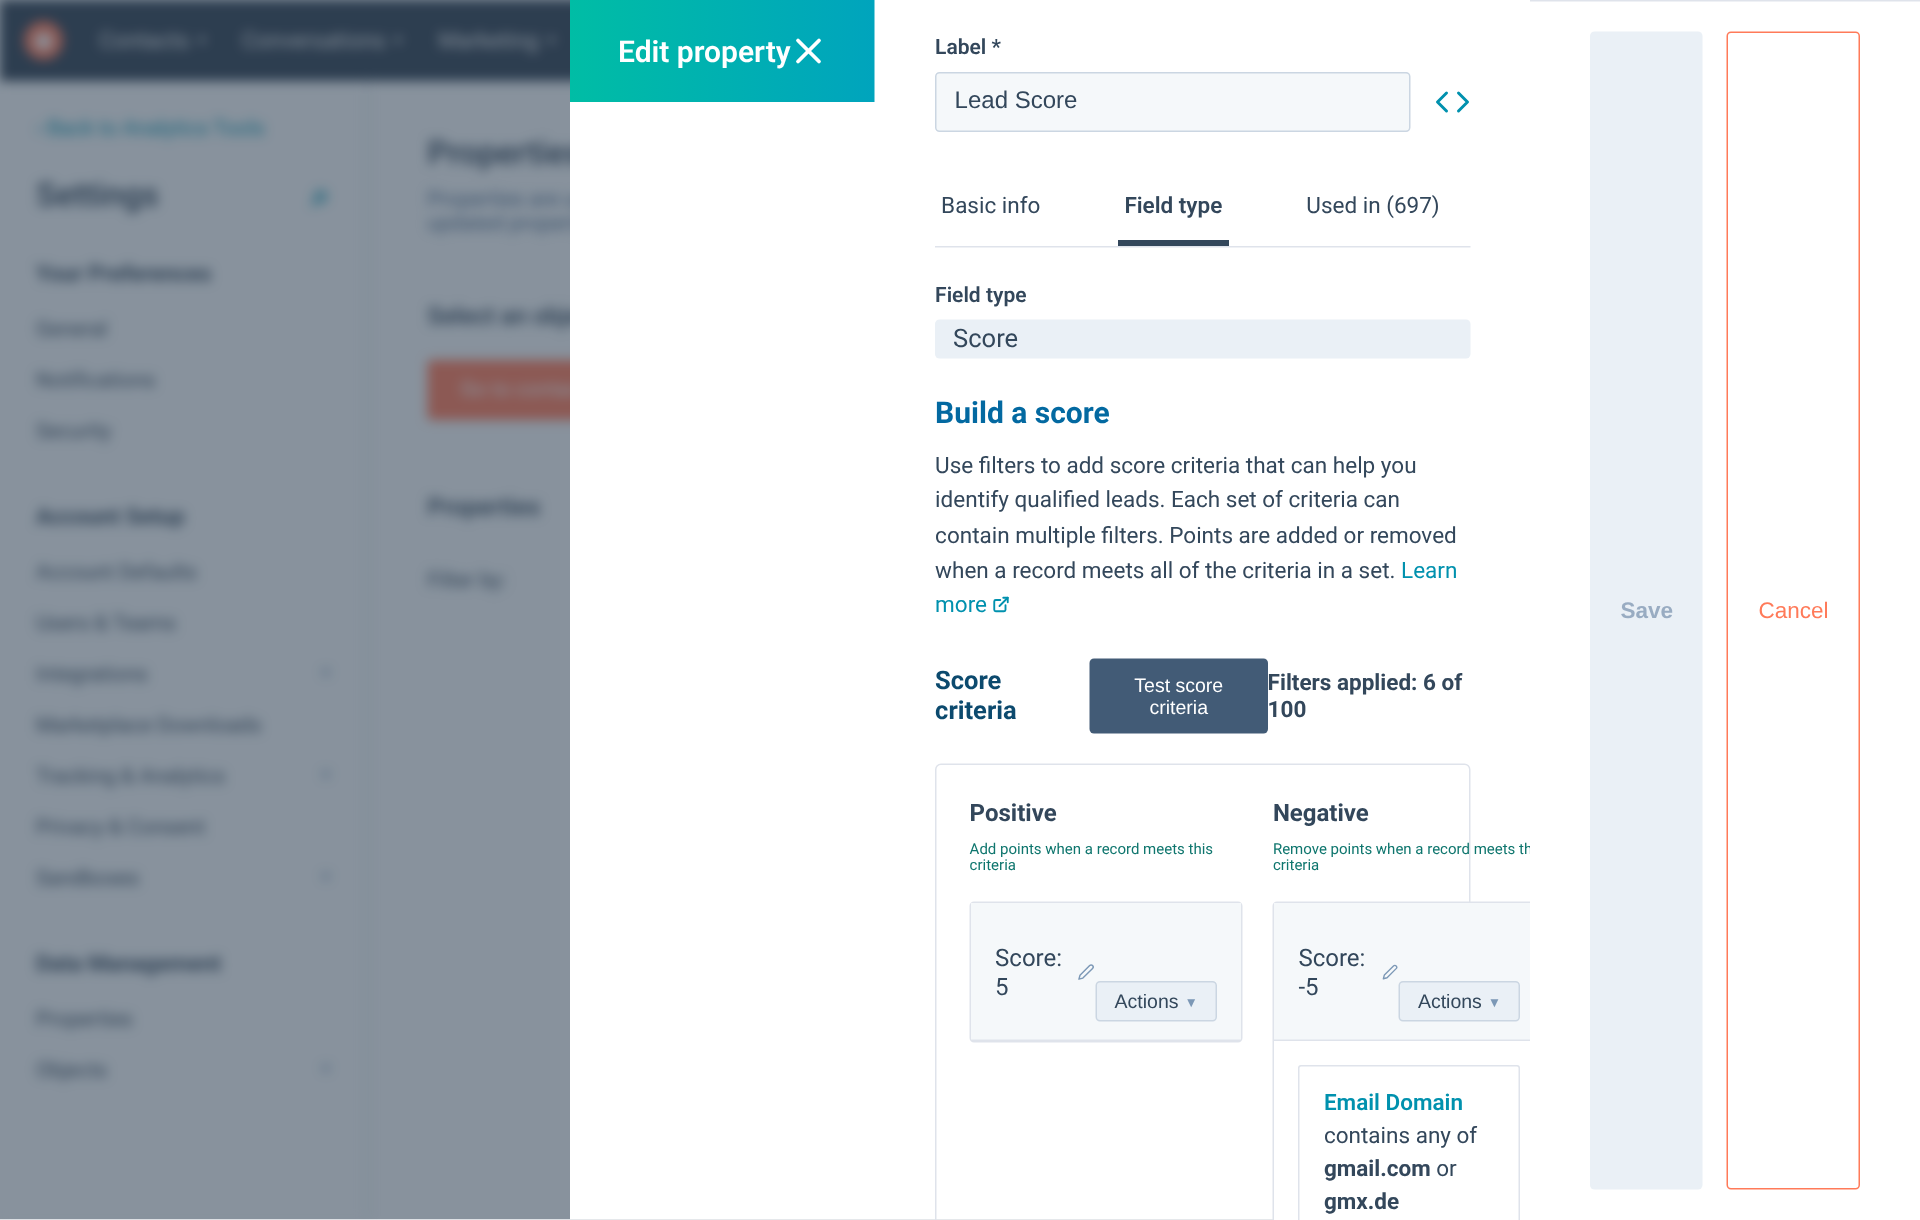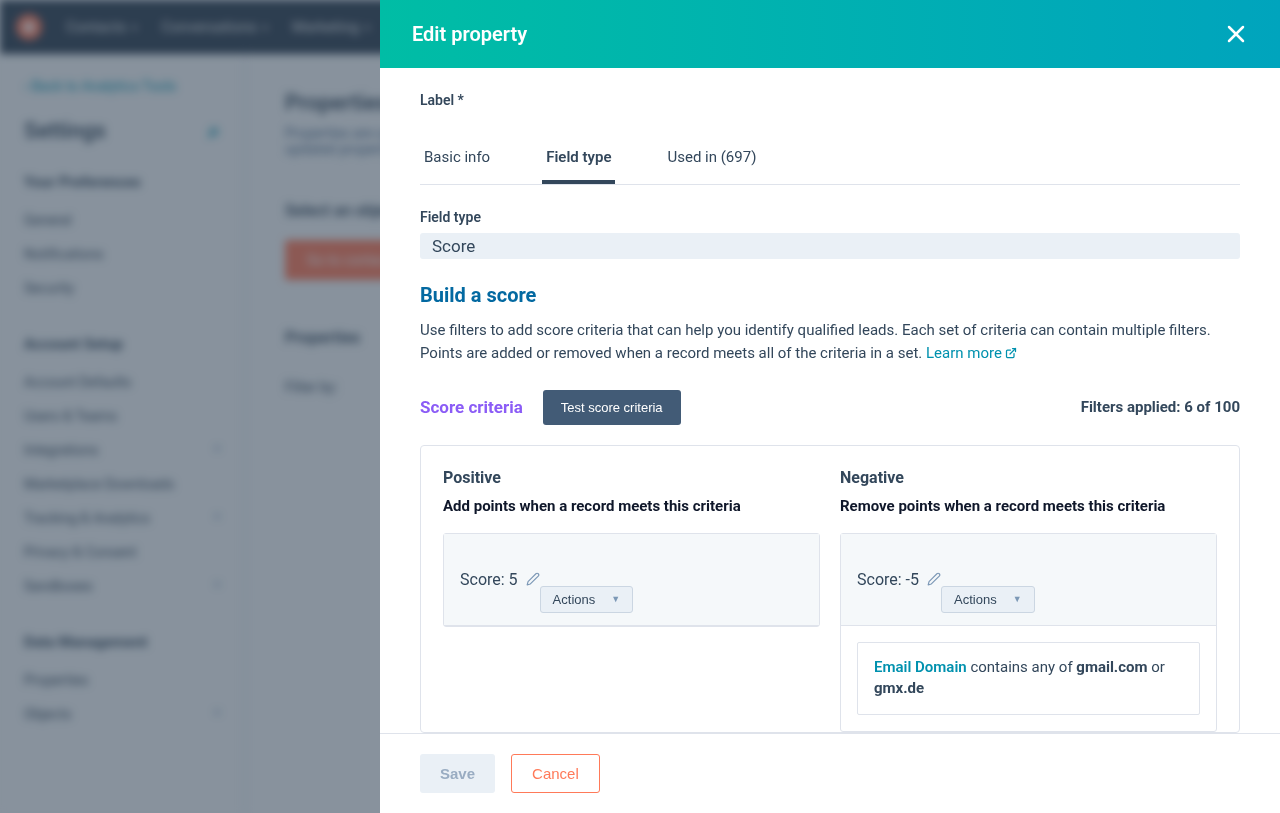--- a/index.html
+++ b/index.html
@@ -31,21 +31,21 @@
   .bg-main .btn { display:inline-block; margin-top: 20px; background: #ff7a59; color:#fff; padding: 12px 22px; border-radius: 3px; font-size: 14px; }
   .bg-main .tabs-label { font-size: 16px; font-weight: 600; margin-top: 48px; }
   .bg-main .filter { font-size: 14px; margin-top: 32px; color:#33475b; }
 
   
   .overlay { position: absolute; inset: 0; background: rgba(45,62,80,0.55); }
 
   
   .panel {
     position: absolute; top: 0; right: 0; bottom: 0; width: 900px;
-    background: #fff; display: flex; flex-direction: column;
+    background: #fff; display: flex; flex-direction: row;
   }
   .panel-header {
     height: 68px; display: flex; align-items: center; justify-content: space-between;
     padding: 0 32px; color: #fff;
     background: linear-gradient(90deg, #00bda5 0%, #00a4bd 100%);
   }
   .panel-header h2 { font-size: 20px; font-weight: 600; }
   .panel-header .close { width: 24px; height: 24px; stroke: #fff; cursor: pointer; }
 
   .panel-body {
@@ -75,46 +75,46 @@
     margin-top: 8px;
   }
 
   .section-title { font-size: 20px; font-weight: 700; margin-top: 24px; color: #0369a1; }
   .help-text { font-size: 15px; color: #33475b; margin-top: 12px; line-height: 1.55; }
   .help-text a { color: #0091ae; text-decoration: none; font-weight: 400; }
   .ext-icon { display:inline-block; width:12px; height:12px; vertical-align: -1px; margin-left: 3px; }
 
   .criteria-row { display: flex; align-items: center; justify-content: space-between; margin-top: 24px; }
   .criteria-row .left { display: flex; align-items: center; gap: 20px; }
-  .criteria-row .title { font-size: 17px; font-weight: 700; color: #8b5cf6; }
+  .criteria-row .title { font-size: 17px; font-weight: 700; color: #0c4a6e; }
   .secondary-btn {
     background: #425b76; color:#fff; border:none; border-radius:3px;
     padding: 10px 18px; font-size: 13px; cursor:pointer;
   }
   .filters-applied { font-size: 15px; font-weight: 700; color: #33475b; }
 
   .columns { display: flex; gap: 20px; margin-top: 20px; border: 1px solid #dfe3eb; border-radius: 4px; padding: 22px 22px 0 22px; }
   .col { flex: 1; }
   .col h4 { font-size: 16px; font-weight: 700; color: #33475b; }
-  .col .desc { font-size: 15px; color: #0f172a; margin-top: 10px; font-weight: bold; }
+  .col .desc { font-size: 10px; color: #0f766e; margin-top: 10px; }
   .card {
     border: 1px solid #dfe3eb; border-radius: 3px; margin-top: 18px;
     background: #fff;
   }
   .card-header {
     background: #f5f8fa; border-bottom: 1px solid #dfe3eb;
     display: flex; align-items: center;
     padding: 12px 16px;
   }
   .card-header .score { font-size: 16px; color: #33475b; display: flex; align-items: center; gap: 8px; }
   .pencil { width: 14px; height: 14px; color: #7c98b6; }
   .dropdown-btn {
     background: #eaf0f6; border: 1px solid #cbd6e2; border-radius: 3px;
     padding: 5px 12px; font-size: 13px; color: #33475b; cursor:pointer;
-    display: inline-flex; align-items: center; gap: 16px; margin-top: 40px;
+    display: inline-flex; align-items: center; gap: 4px; margin-top: 40px;
   }
   .dropdown-btn .caret2 { font-size: 9px; color: #7c98b6; }
   .card-body { padding: 16px; }
   .criteria-box { border: 1px solid #dfe3eb; border-radius: 2px; padding: 14px 16px; font-size: 15px; color: #33475b; line-height: 1.45; }
   .criteria-box .link { color: #0091ae; font-weight: 600; }
   .criteria-box .bold { font-weight: 700; }
 
   .btn-save {
     background: #eaf0f6; color: #99acc2; border: none; border-radius: 3px;
     padding: 10px 20px; font-size: 15px; font-weight:600; cursor: not-allowed;
@@ -213,20 +213,27 @@
     <svg class="close" viewBox="0 0 24 24" fill="none" stroke="currentColor" stroke-width="2.5" stroke-linecap="round">
       <line x1="5" y1="5" x2="19" y2="19"></line>
         <line x1="19" y1="5" x2="5" y2="19"></line>
     </svg>
   </div>
 
   <div class="panel-body">
 
     <div class="field">
       <label class="field-label">Label *</label>
+      <div class="input-row">
+        <input type="text" class="text-input" value="Lead Score" style="">
+        <svg class="code-icon" viewBox="0 0 24 24" fill="none" stroke="currentColor" stroke-width="2" stroke-linecap="round" stroke-linejoin="round">
+          <polyline points="8 6 2 12 8 18"></polyline>
+            <polyline points="16 6 22 12 16 18"></polyline>
+        </svg>
+      </div>
     </div>
 
     <div class="tabs">
       <div class="tab">Basic info</div>
       <div class="tab active">Field type</div>
       <div class="tab">Used in (697)</div>
     </div>
 
     <div class="field" style="margin-top:24px;">
       <label class="field-label">Field type</label>

